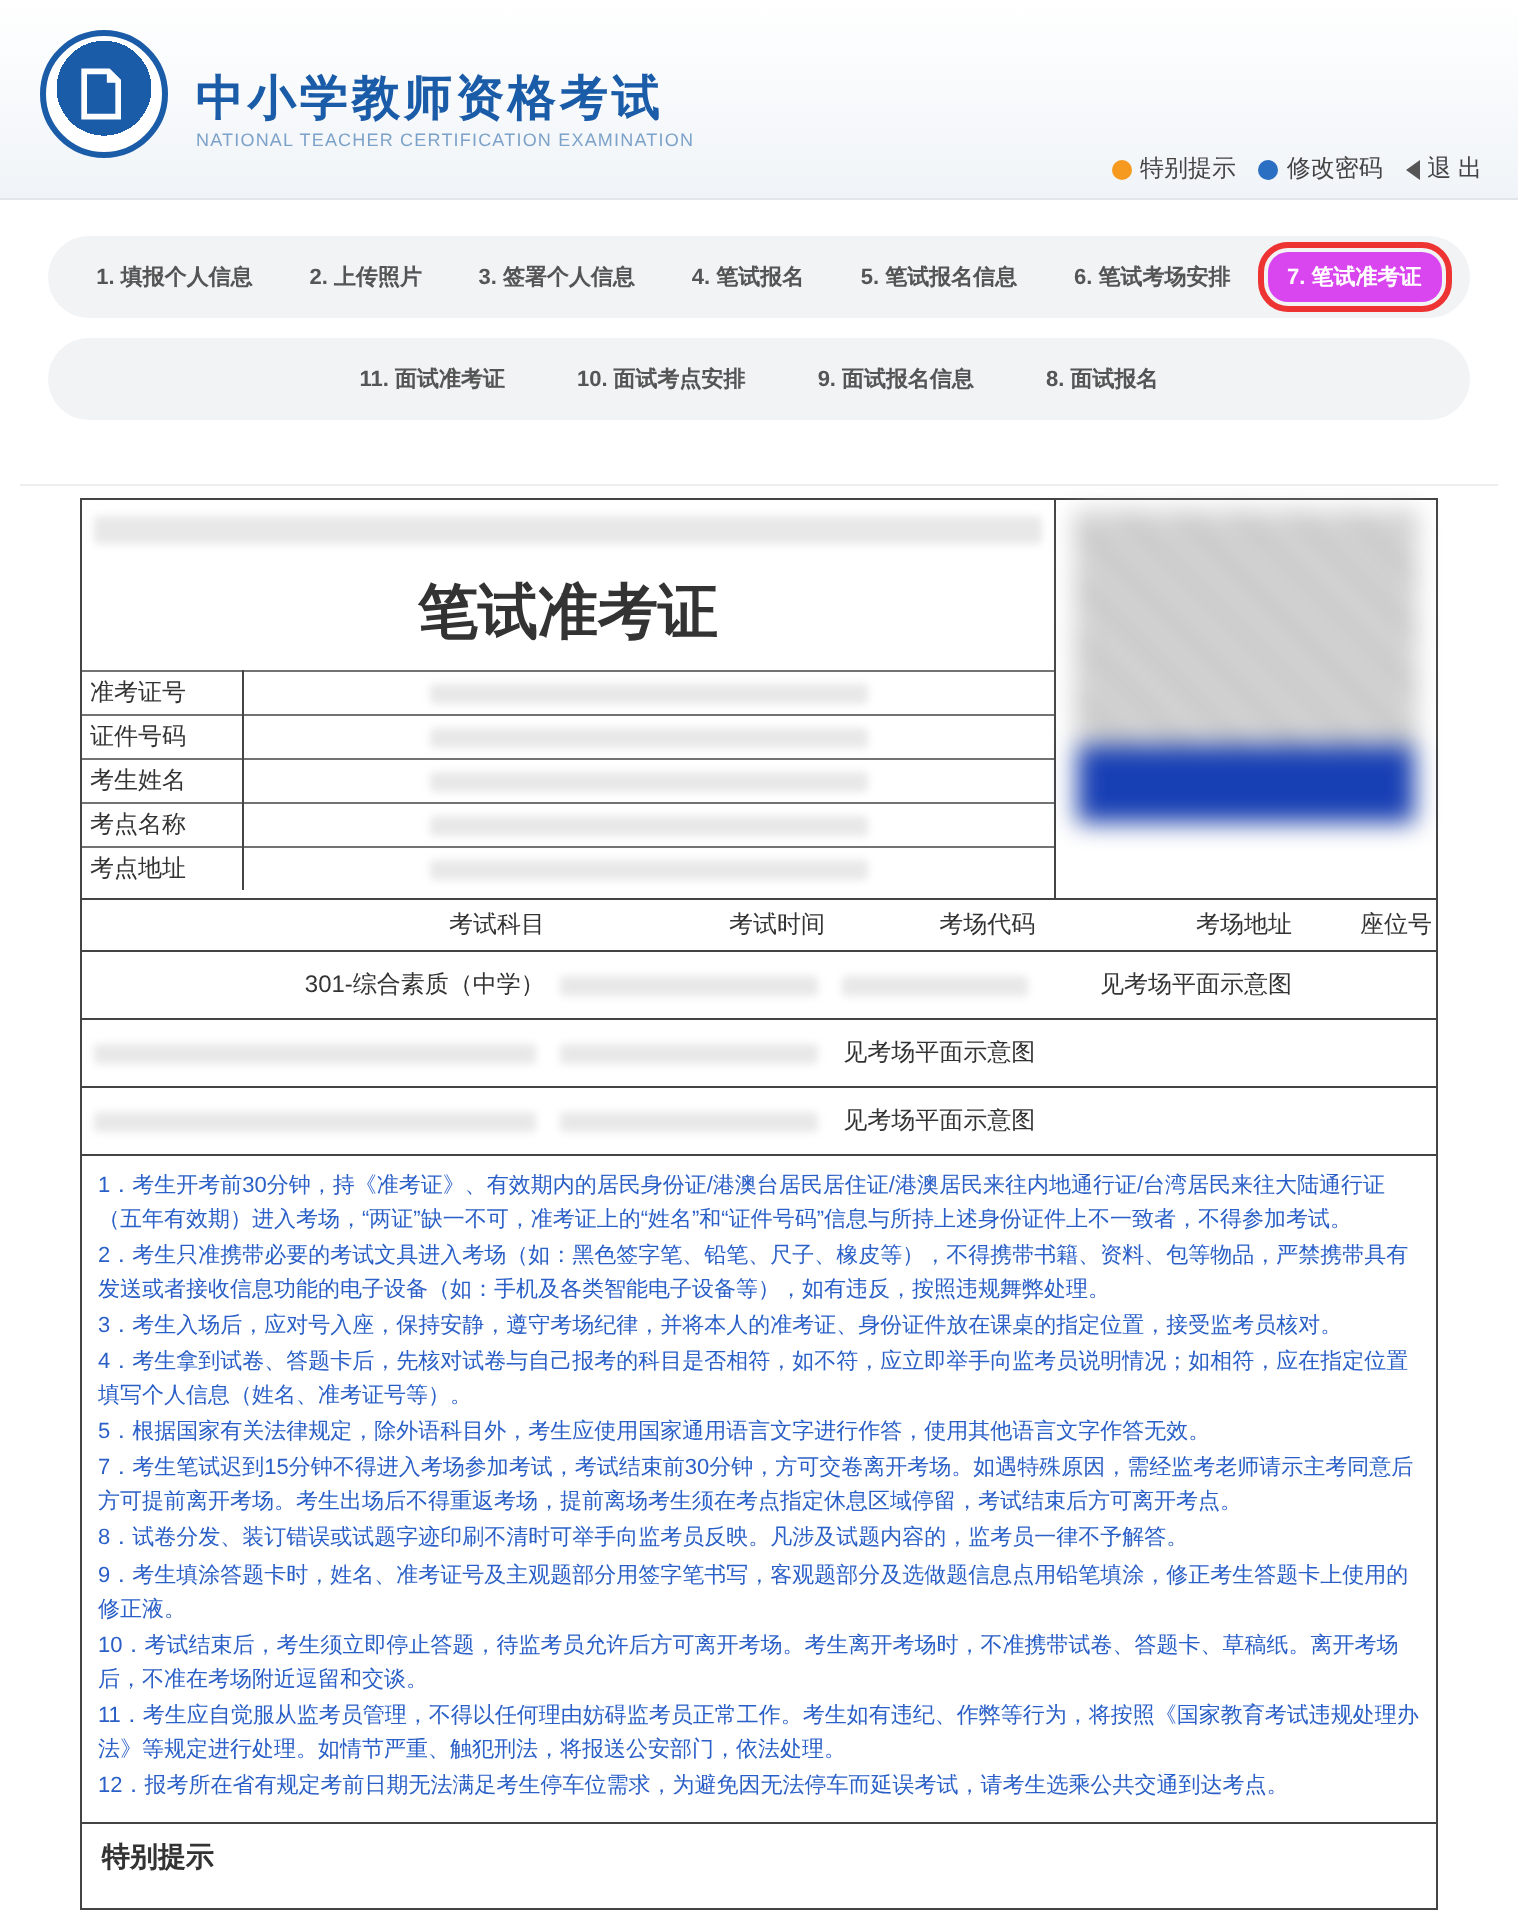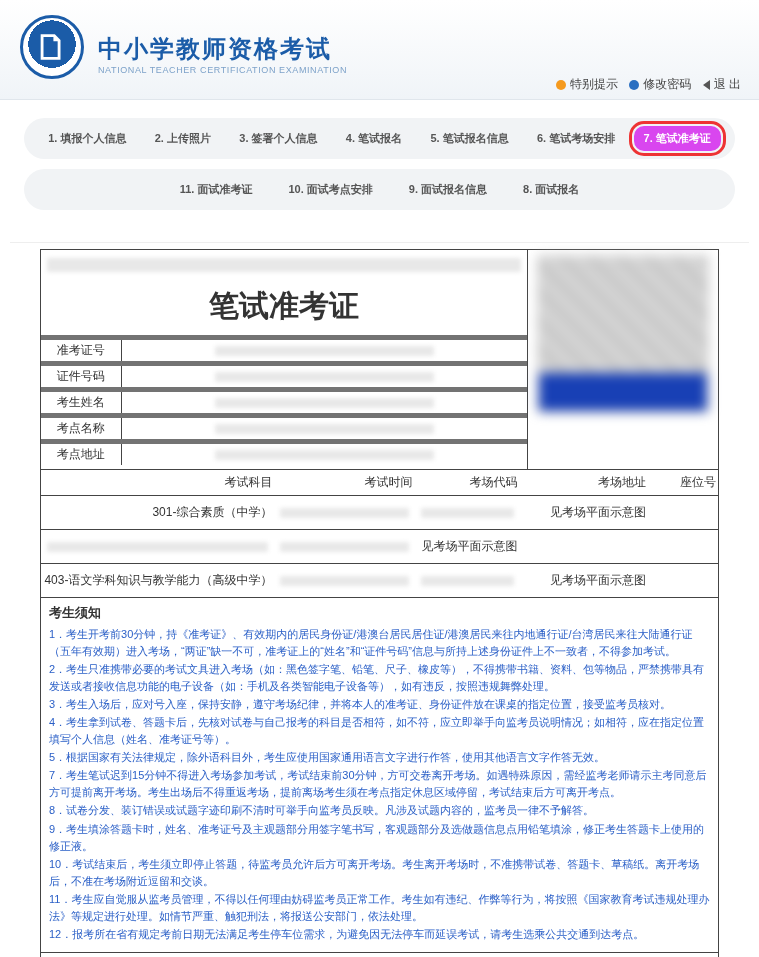--- a/index.html
+++ b/index.html
@@ -148,25 +148,25 @@
   }
   .ticket-title {
     text-align: center;
     font-family: "KaiTi","STKaiti",serif;
     font-size: 30px;
     font-weight: 600;
     padding: 10px 0 8px 0;
   }
   .kv-table { width: 100%; border-collapse: collapse; }
   .kv-table td {
-    border-top: 5px solid #737373;
+    border-top: 1px solid #737373;
     padding: 2px 4px;
     font-size: 12px;
     height: 18px;
-    text-align: center;
+    text-align: left;
   }
   .kv-table td.lbl {
     width: 80px;
     border-right: 1px solid #444;
   }
   .kv-table td.val .blur-bar { height: 10px; margin: 2px auto; width: 55%; }
   .photo-cell {
     width: 190px;
     padding: 6px;
     text-align: center;
@@ -338,33 +338,31 @@
       <div>
           <div class="blur-bar"></div>
         </div>
       <div>
           <div class="blur-bar"></div>
         </div>
       <div>见考场平面示意图</div>
       <div></div>
     </div>
     <div class="subj-row">
-      <div>403-语文学科知识与教学能力（高级中学）</div>
       <div>
           <div class="blur-bar"></div>
         </div>
       <div>
           <div class="blur-bar"></div>
         </div>
       <div>见考场平面示意图</div>
       <div></div>
     </div>
 
     <div class="notice">
-      <h4>考生须知</h4>
       <p>1．考生开考前30分钟，持《准考证》、有效期内的居民身份证/港澳台居民居住证/港澳居民来往内地通行证/台湾居民来往大陆通行证（五年有效期）进入考场，“两证”缺一不可，准考证上的“姓名”和“证件号码”信息与所持上述身份证件上不一致者，不得参加考试。</p>
       <p>2．考生只准携带必要的考试文具进入考场（如：黑色签字笔、铅笔、尺子、橡皮等），不得携带书籍、资料、包等物品，严禁携带具有发送或者接收信息功能的电子设备（如：手机及各类智能电子设备等），如有违反，按照违规舞弊处理。</p>
       <p>3．考生入场后，应对号入座，保持安静，遵守考场纪律，并将本人的准考证、身份证件放在课桌的指定位置，接受监考员核对。</p>
       <p>4．考生拿到试卷、答题卡后，先核对试卷与自己报考的科目是否相符，如不符，应立即举手向监考员说明情况；如相符，应在指定位置填写个人信息（姓名、准考证号等）。</p>
       <p>5．根据国家有关法律规定，除外语科目外，考生应使用国家通用语言文字进行作答，使用其他语言文字作答无效。</p>
       <p>7．考生笔试迟到15分钟不得进入考场参加考试，考试结束前30分钟，方可交卷离开考场。如遇特殊原因，需经监考老师请示主考同意后方可提前离开考场。考生出场后不得重返考场，提前离场考生须在考点指定休息区域停留，考试结束后方可离开考点。</p>
       <p>8．试卷分发、装订错误或试题字迹印刷不清时可举手向监考员反映。凡涉及试题内容的，监考员一律不予解答。</p>
       <p>9．考生填涂答题卡时，姓名、准考证号及主观题部分用签字笔书写，客观题部分及选做题信息点用铅笔填涂，修正考生答题卡上使用的修正液。</p>
       <p>10．考试结束后，考生须立即停止答题，待监考员允许后方可离开考场。考生离开考场时，不准携带试卷、答题卡、草稿纸。离开考场后，不准在考场附近逗留和交谈。</p>
       <p>11．考生应自觉服从监考员管理，不得以任何理由妨碍监考员正常工作。考生如有违纪、作弊等行为，将按照《国家教育考试违规处理办法》等规定进行处理。如情节严重、触犯刑法，将报送公安部门，依法处理。</p>

